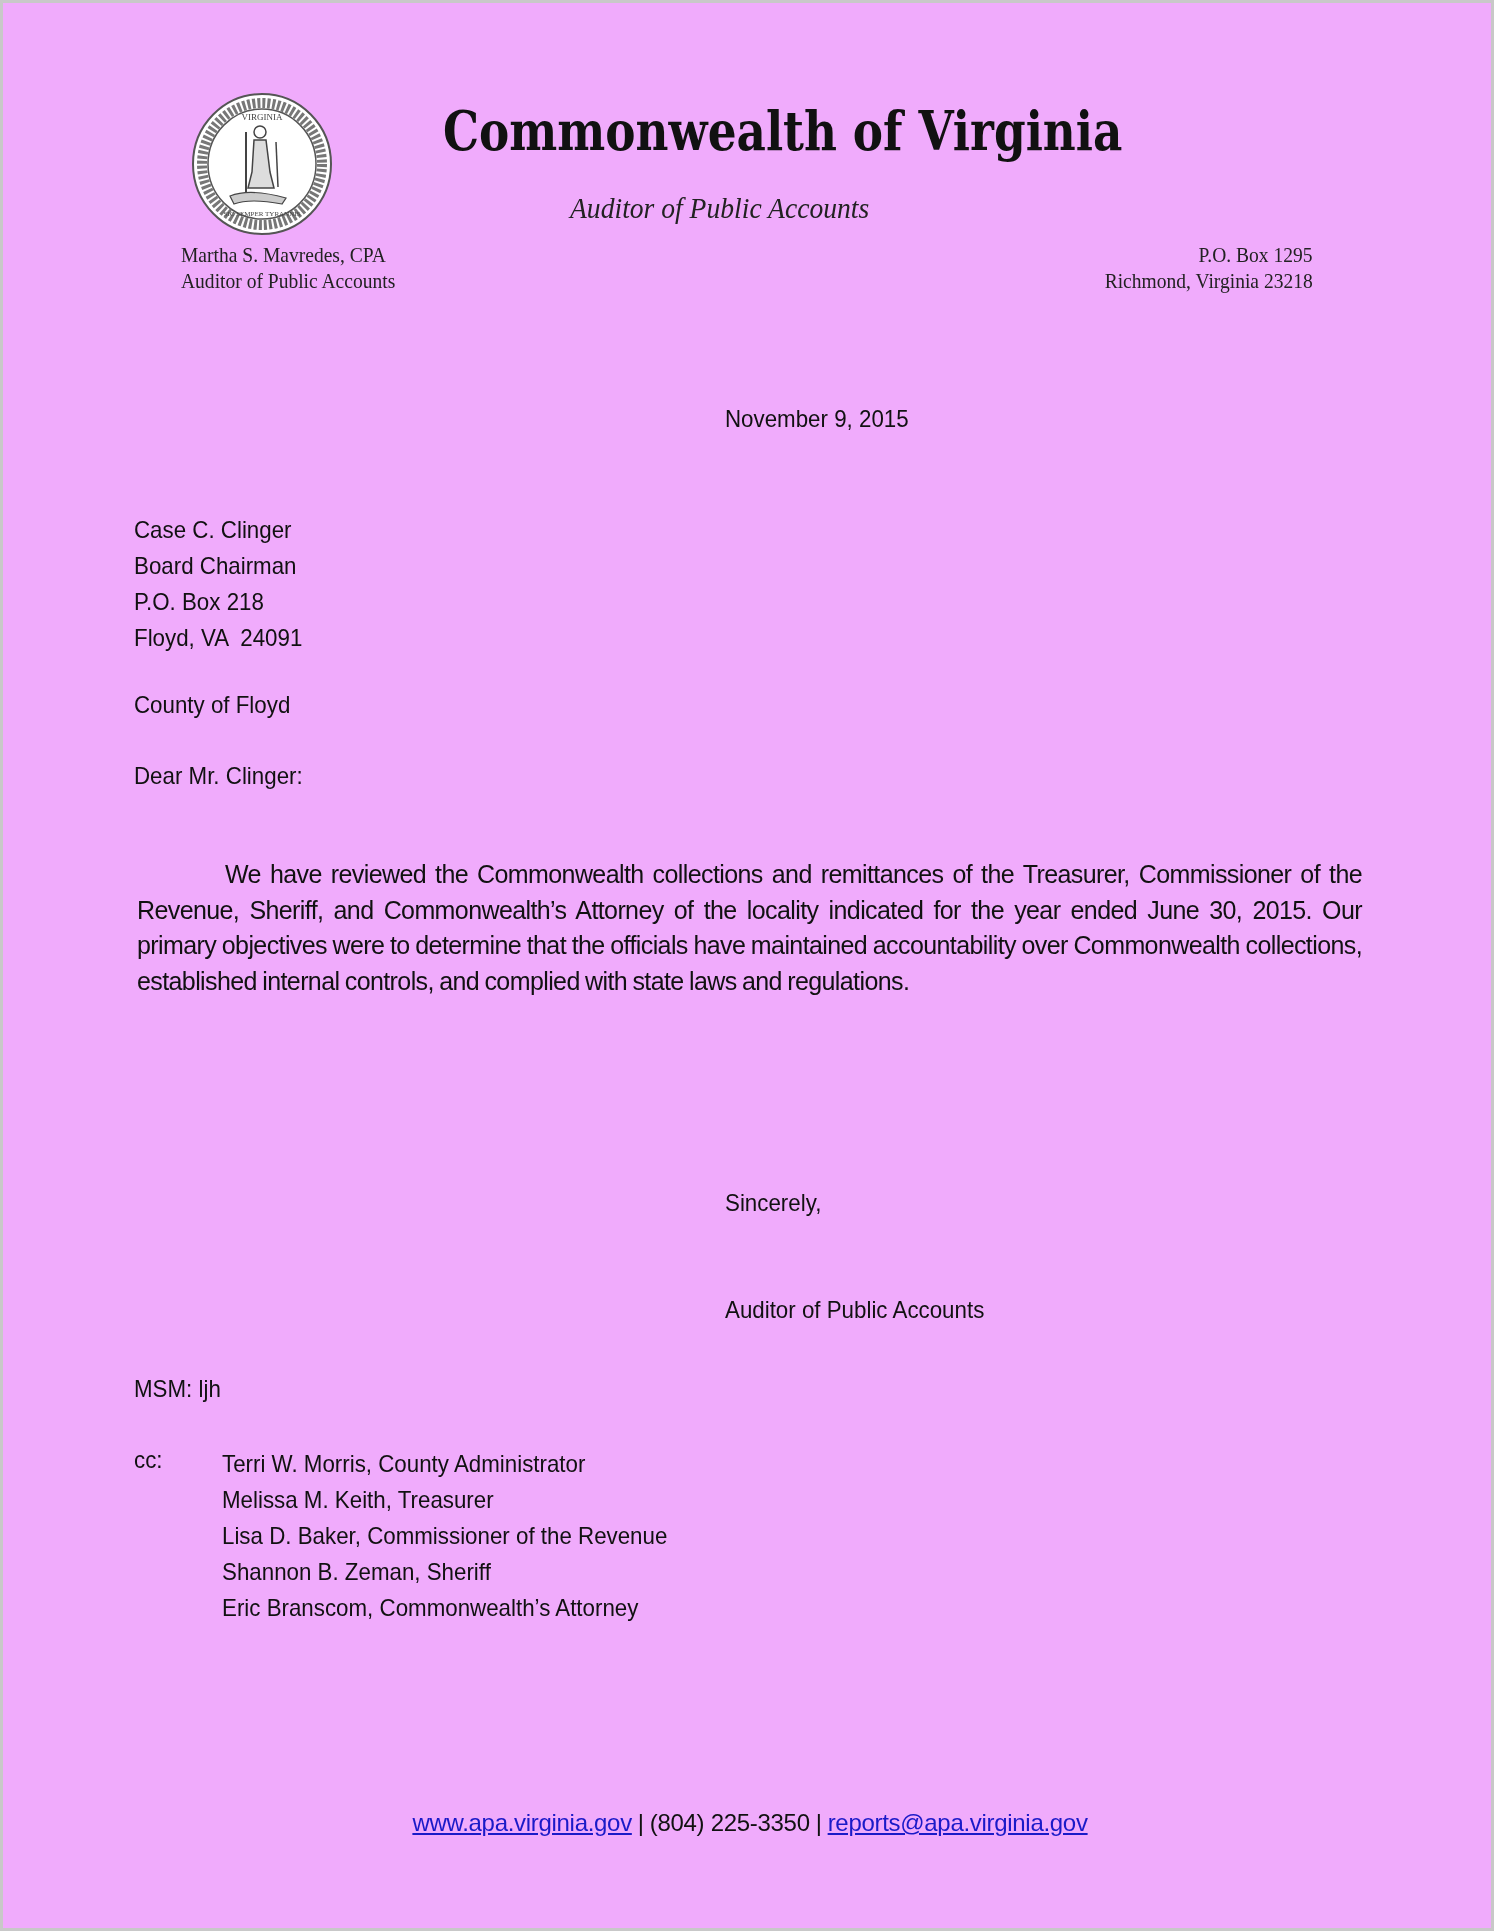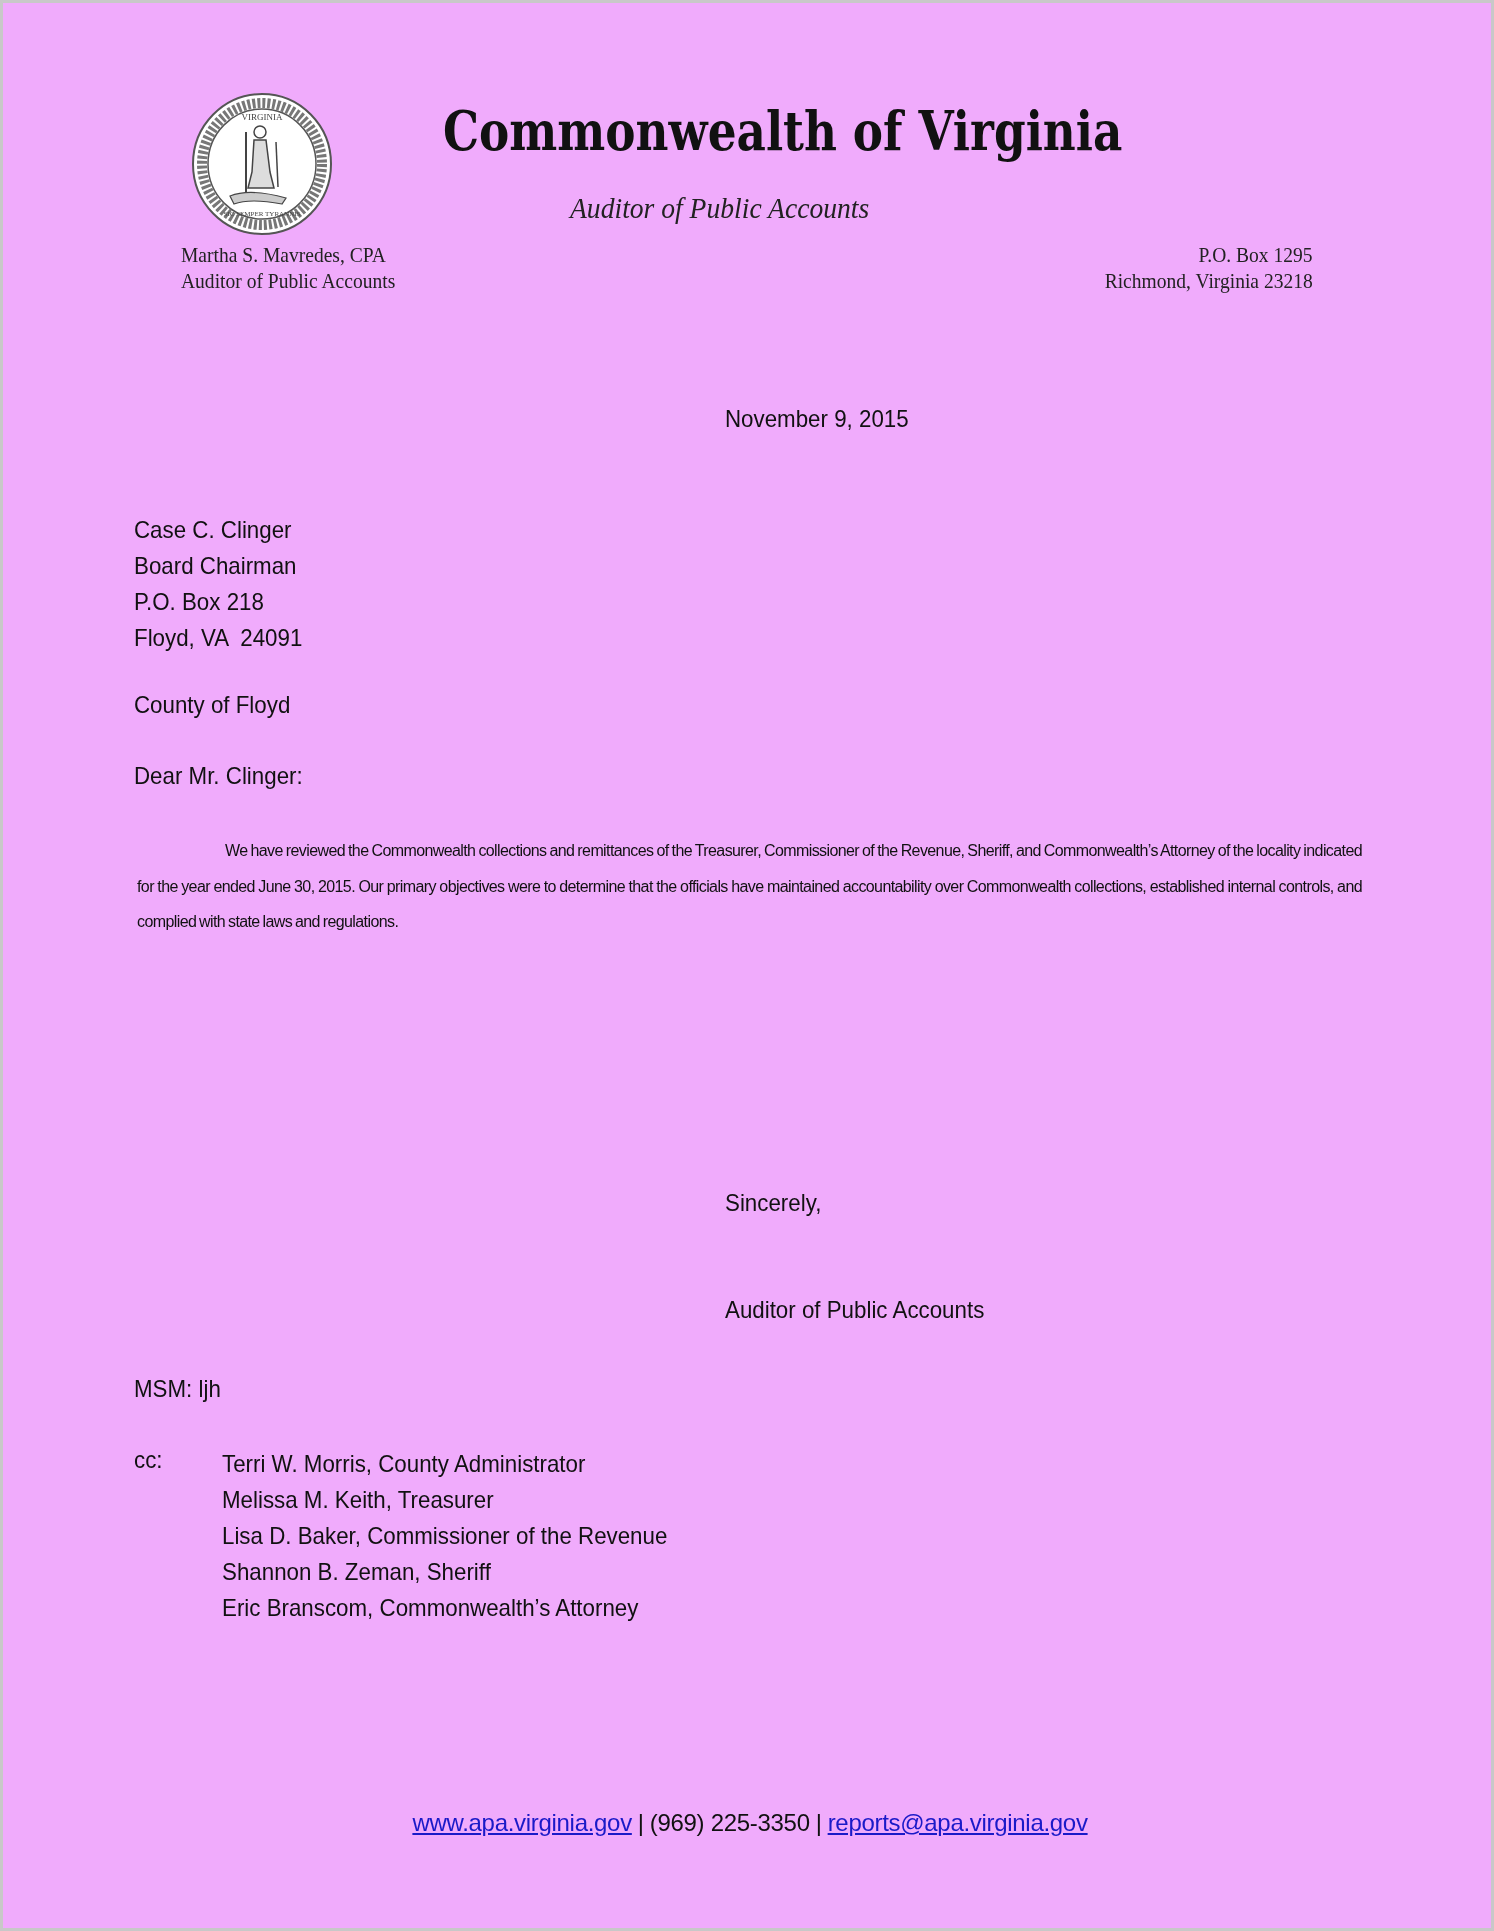--- a/index.html
+++ b/index.html
@@ -24,23 +24,23 @@
   }
   .lh-left { left: 178px; font-size: 21px; transform: scaleX(0.93); transform-origin: left top; }
   .lh-right { right: 178px; font-size: 21px; text-align: right; transform: scaleX(0.93); transform-origin: right top; }
 
   
   .body-text { font-family: "Liberation Sans", "DejaVu Sans", sans-serif; font-size: 24px; color: #111;
                transform: scaleX(0.93); transform-origin: left top; }
   .line { height: 36px; line-height: 36px; }
   .para {
     position: absolute; left: 134px; width: 1225px;
-    font-family: "Liberation Sans", "DejaVu Sans", sans-serif; font-size: 16px; color: #111;
+    font-family: "Liberation Sans", "DejaVu Sans", sans-serif; font-size: 25px; color: #111;
     line-height: 35.7px; text-align: justify; text-indent: 88px;
-    letter-spacing: -0.6px; word-spacing: -1px;
+    letter-spacing: -0.6px; word-spacing: -1px; margin-top: 24px;
   }
   .cc-label { left: 134px; }
   .cc-list { left: 222px; }
 
   .footer {
     position: absolute; left: 0; width: 1494px; top: 1806px; text-align: center;
     font-family: "Liberation Sans", "DejaVu Sans", sans-serif; font-size: 24px; color: #111;
     letter-spacing: -0.3px;
   }
   .footer a { color: #1a1ac8; text-decoration: underline; }
@@ -96,16 +96,16 @@
   <div class="abs body-text cc-label" style="left:131px; top:1443px;">cc:</div>
   <div class="abs body-text cc-list" style="left:219px; top:1443px;">
     <div class="line">Terri W. Morris, County Administrator</div>
     <div class="line">Melissa M. Keith, Treasurer</div>
     <div class="line">Lisa D. Baker, Commissioner of the Revenue</div>
     <div class="line">Shannon B. Zeman, Sheriff</div>
     <div class="line">Eric Branscom, Commonwealth’s Attorney</div>
   </div>
 
   <div class="footer">
-    <a href="#">www.apa.virginia.gov</a><span class="sep">|</span><span>(969) 225-3350</span><span class="sep">|</span><a href="#">reports@apa.virginia.gov</a>
+    <a href="#">www.apa.virginia.gov</a><span class="sep">|</span><span>(804) 225-3350</span><span class="sep">|</span><a href="#">reports@apa.virginia.gov</a>
   </div>
 
 </div>
 
 </body></html>

